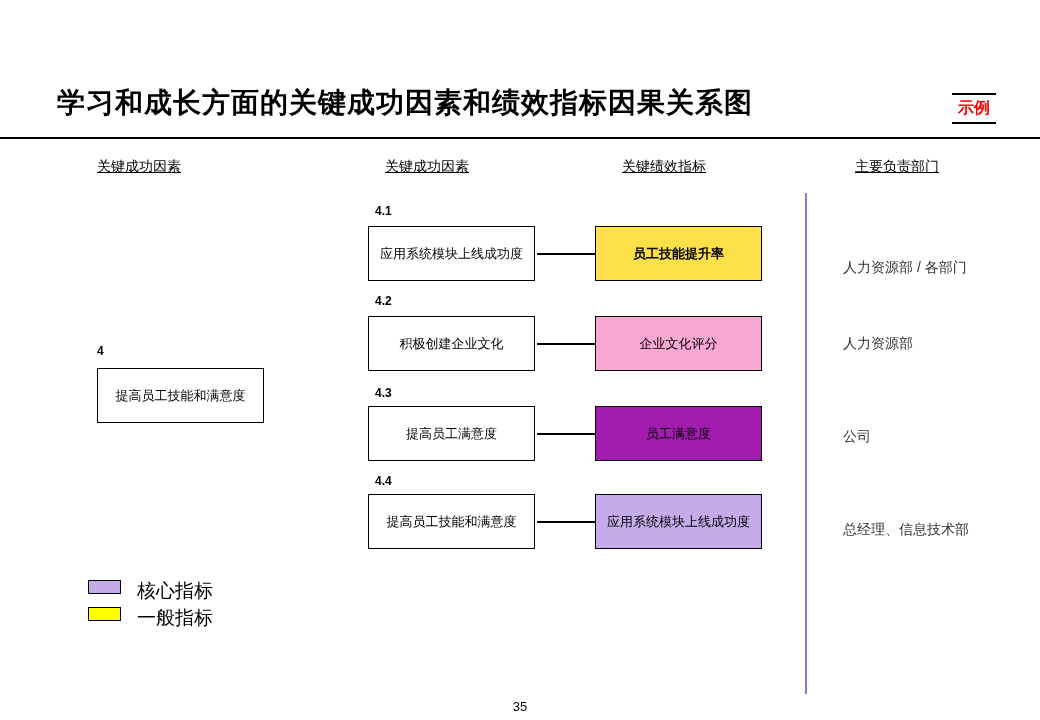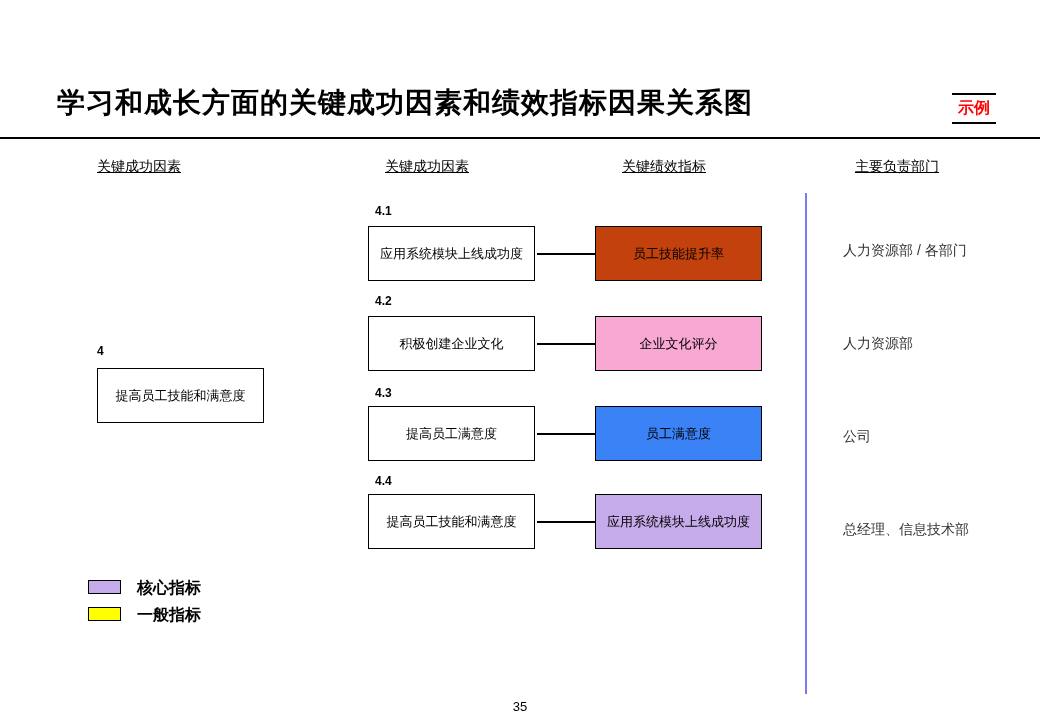--- a/index.html
+++ b/index.html
@@ -57,31 +57,31 @@
   .divider {
     position:absolute; left:805px; top:193px; width:2px; height:501px;
     background:var(--divider,#7A7AF0);
   }
 
   .legend-swatch {
     position:absolute; left:88px; width:33px; height:14px;
     border:1.5px solid #000;
   }
   .legend-label {
-    position:absolute; left:137px; font-size:16px; font-weight:bold;
+    position:absolute; left:137px; font-size:19px; font-weight:normal;
     white-space:nowrap;
   }
 
   .page-number {
     position:absolute; left:0; top:699px; width:1040px;
     text-align:center; font-size:13px;
   }
 
   
-  .r0 { top:226px; } .r0l { top:204px; left:375px; } .r0c { top:253px; } .r0d { top:251px; }
+  .r0 { top:226px; } .r0l { top:204px; left:375px; } .r0c { top:253px; } .r0d { top:268px; }
   .r1 { top:316px; } .r1l { top:294px; left:375px; } .r1c { top:343px; } .r1d { top:344px; }
   .r2 { top:406px; } .r2l { top:386px; left:375px; } .r2c { top:433px; } .r2d { top:437px; }
   .r3 { top:494px; } .r3l { top:474px; left:375px; } .r3c { top:521px; } .r3d { top:530px; }
   .csf-box { left:368px; }
   .kpi-box { left:595px; }
 </style>
 </head>
 <body>
 
 <div class="slide">
@@ -94,33 +94,33 @@
   <div class="col-header col-h2">关键成功因素</div>
   <div class="col-header col-h3">关键绩效指标</div>
   <div class="col-header col-h4">主要负责部门</div>
 
   <div class="node-label" style="left:97px; top:344px;">4</div>
   <div class="box" style="left:97px; top:368px;">提高员工技能和满意度</div>
 
   <div class="node-label r0l">4.1</div>
   <div class="box csf-box r0">应用系统模块上线成功度</div>
   <div class="connector r0c"></div>
-  <div class="box kpi-box r0" style="background: #c2410c;">员工技能提升率</div>
+  <div class="box kpi-box r0" style="background: #fde047; font-weight: bold;">员工技能提升率</div>
   <div class="dept r0d">人力资源部 / 各部门</div>
 
   <div class="node-label r1l">4.2</div>
   <div class="box csf-box r1">积极创建企业文化</div>
   <div class="connector r1c"></div>
   <div class="box kpi-box r1" style="background: #f9a8d4;">企业文化评分</div>
   <div class="dept r1d">人力资源部</div>
 
   <div class="node-label r2l">4.3</div>
   <div class="box csf-box r2">提高员工满意度</div>
   <div class="connector r2c"></div>
-  <div class="box kpi-box r2" style="background: #3b82f6;">员工满意度</div>
+  <div class="box kpi-box r2" style="background: #a21caf;">员工满意度</div>
   <div class="dept r2d">公司</div>
 
   <div class="node-label r3l">4.4</div>
   <div class="box csf-box r3">提高员工技能和满意度</div>
   <div class="connector r3c"></div>
   <div class="box kpi-box r3" style="background: rgb(197, 171, 233);">应用系统模块上线成功度</div>
   <div class="dept r3d">总经理、信息技术部</div>
 
   <div class="divider" style="background: rgb(122, 122, 240);"></div>
 

